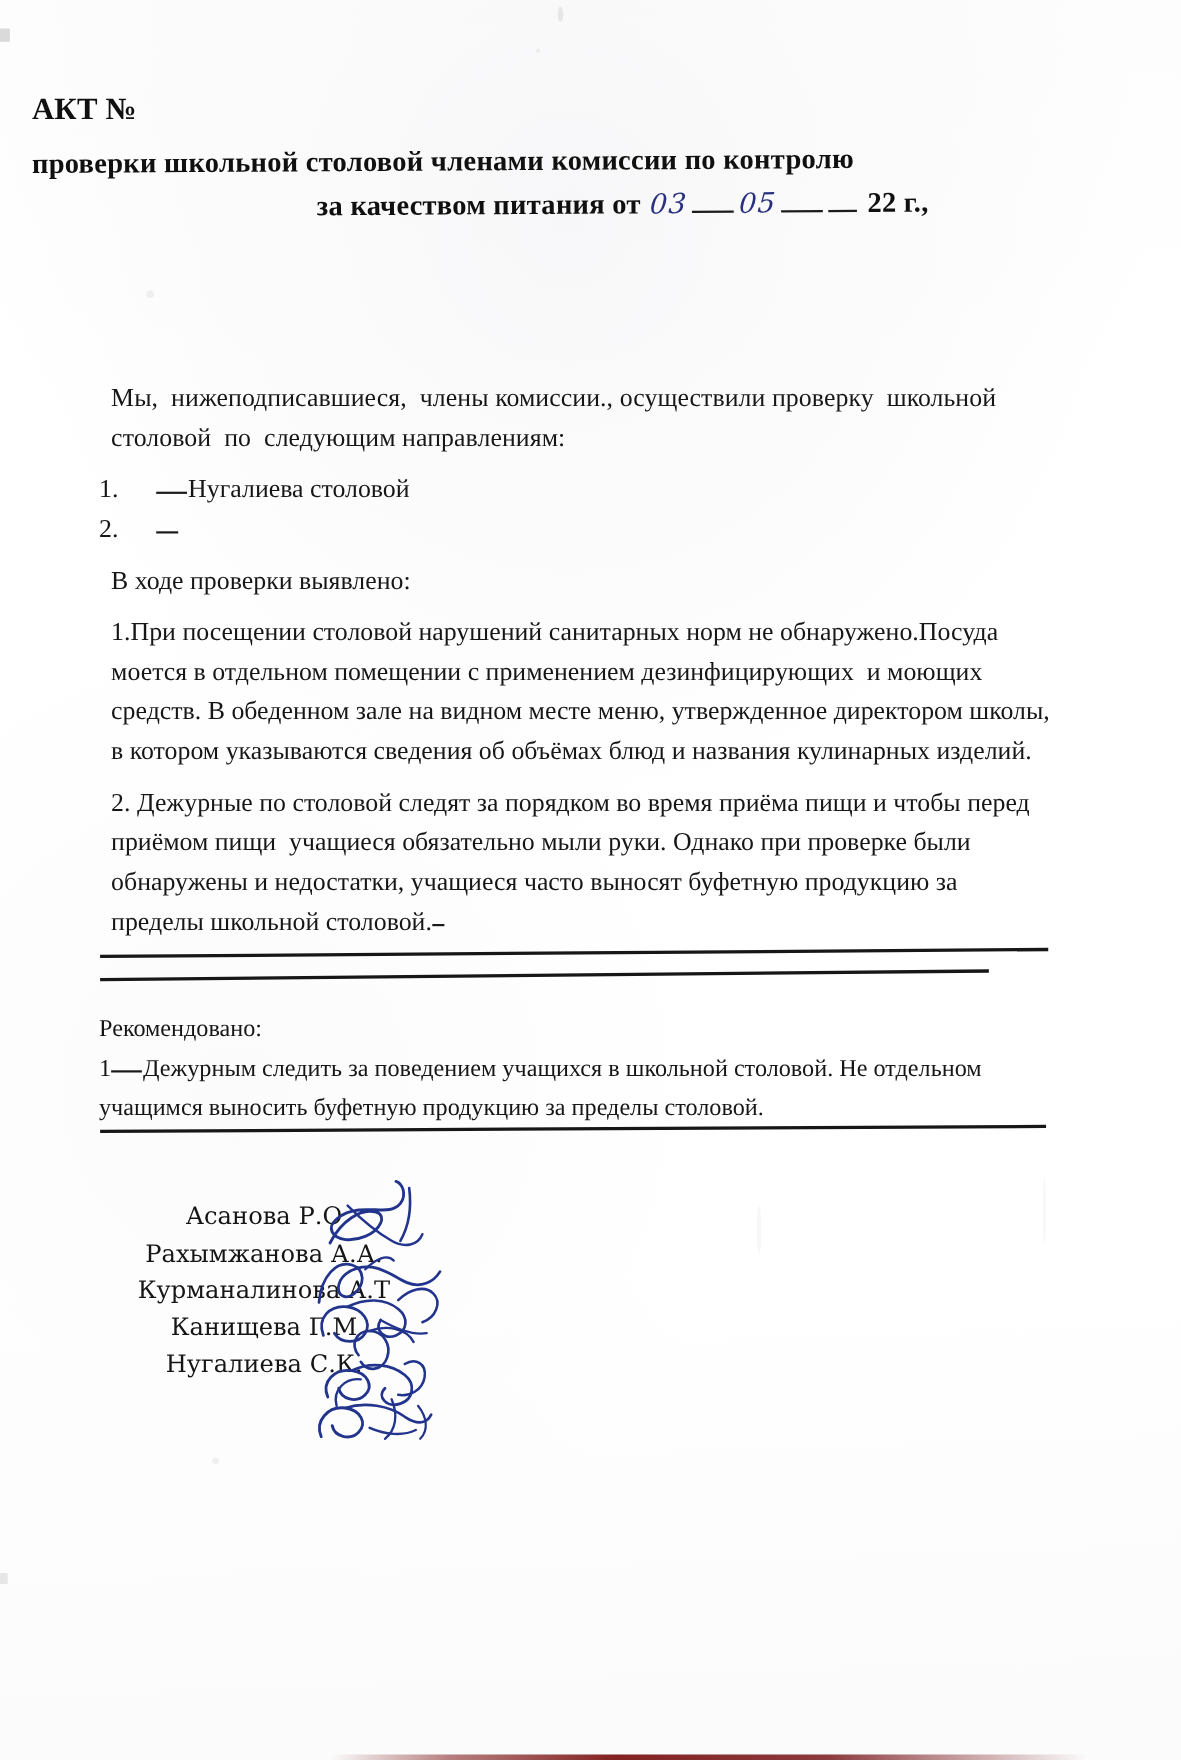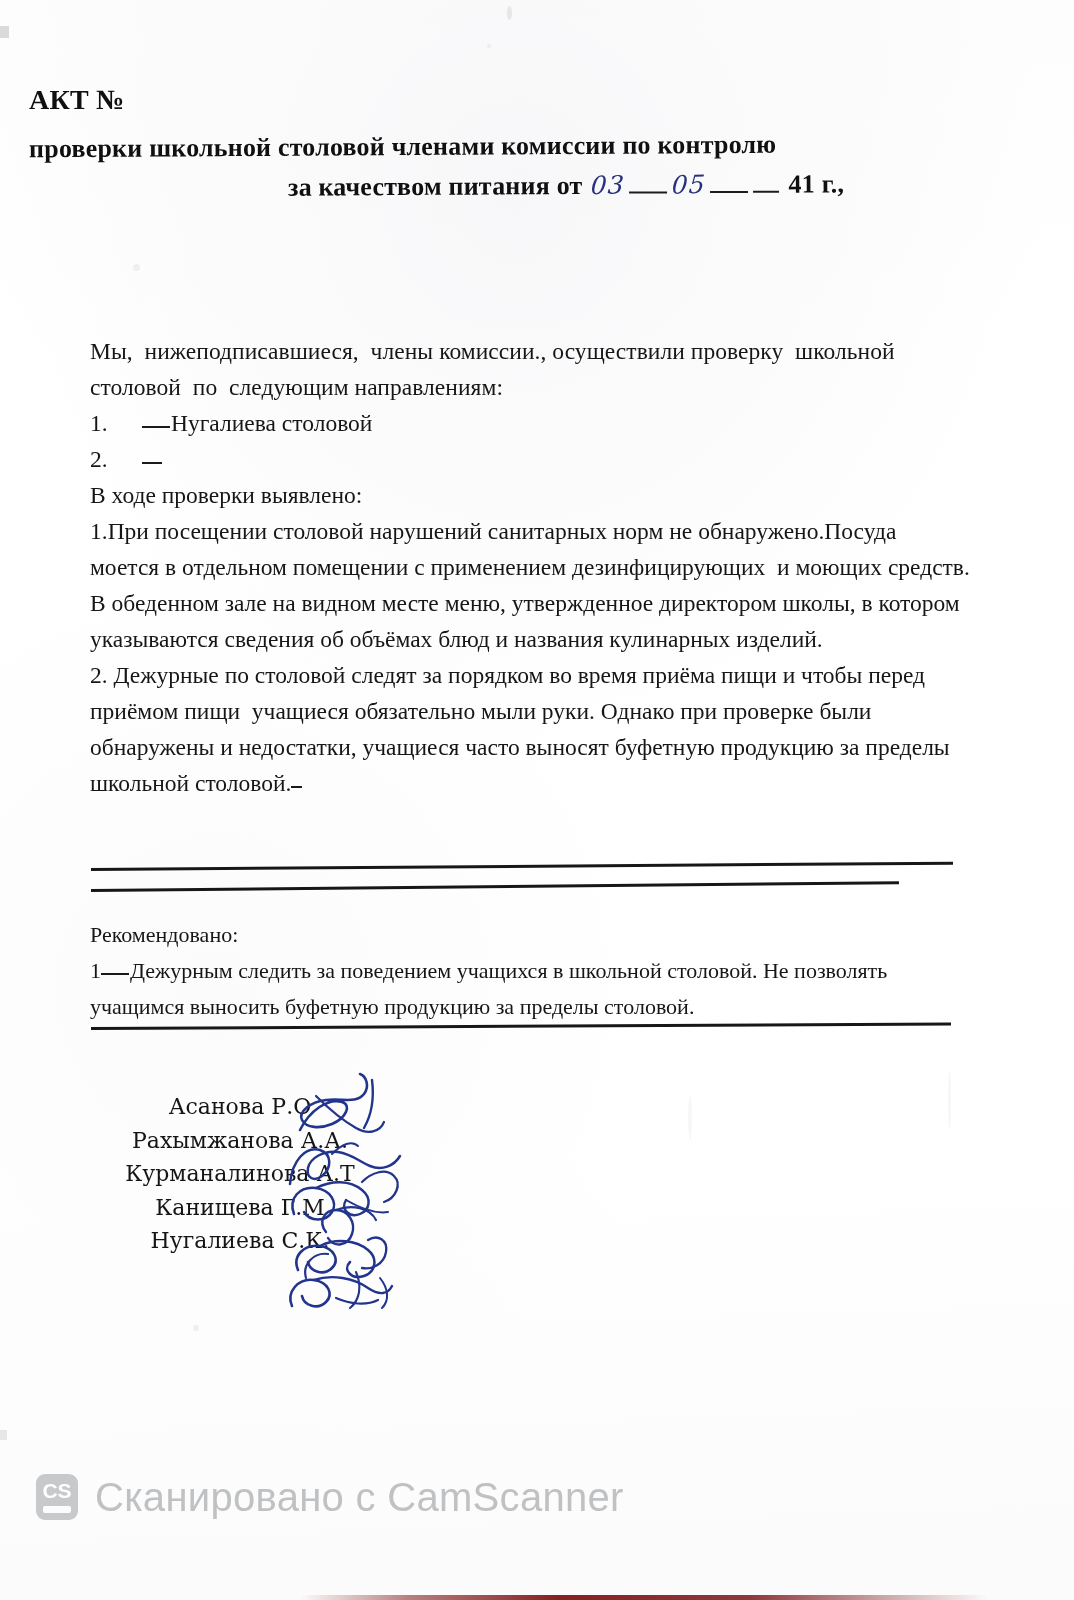--- a/index.html
+++ b/index.html
@@ -97,21 +97,21 @@
   #body-text {
     position: absolute;
     left: 90px;
     top: 333px;
     width: 880px;
     font-size: 23.5px;
     line-height: 36px;
     color: #161616;
   }
   #body-text p {
-    margin: 0;
+    margin: 11px;
     text-align: left;
     white-space: pre-wrap;
   }
   .gap-lead { letter-spacing: .05px; }
 
   .numbered {
     display: flex;
     align-items: baseline;
   }
   .num { width: 52px; flex: 0 0 52px; }
@@ -255,21 +255,21 @@
 
     <div id="subtitle-2" class="title-line">
       <span>за качеством питания от</span>
       <span>&nbsp;</span>
       <span class="hand-date">03</span>
       <span class="date-rule"></span>
       <span class="hand-date">05</span>
       <span class="date-rule"></span>
       <span class="date-rule short"></span>
       <span>&nbsp;</span>
-      <span>41 г.,</span>
+      <span>22 г.,</span>
     </div>
   </div>
 
   <div id="body-text">
 
     <p class="gap-lead">Мы,  нижеподписавшиеся,  члены комиссии., осуществили проверку  школьной
 столовой  по  следующим направлениям:</p>
 
     <div class="numbered">
       <span class="num">1.</span>
@@ -286,21 +286,21 @@
     <p>1.При посещении столовой нарушений санитарных норм не обнаружено.Посуда моется в отдельном помещении с применением дезинфицирующих  и моющих средств. В обеденном зале на видном месте меню, утвержденное директором школы, в котором указываются сведения об объёмах блюд и названия кулинарных изделий.</p>
 
     <p><span>2. Дежурные по столовой следят за порядком во время приёма пищи и чтобы перед приёмом пищи  учащиеся обязательно мыли руки. Однако при проверке были обнаружены и недостатки, учащиеся часто выносят буфетную продукцию за пределы школьной столовой.</span><span class="blank-rule w10"></span></p>
   </div>
 
   <div class="hrule" id="rule-1"></div>
   <div class="hrule" id="rule-2"></div>
 
   <div id="recommend-block">
     <p>Рекомендовано:</p>
-    <p><span>1</span><span class="blank-rule w28"></span><span>Дежурным следить за поведением учащихся в школьной столовой. Не позволять учащимся выносить буфетную продукцию за пределы столовой.</span></p>
+    <p><span>1</span><span class="blank-rule w28"></span><span>Дежурным следить за поведением учащихся в школьной столовой. Не отдельном учащимся выносить буфетную продукцию за пределы столовой.</span></p>
   </div>
 
   <div class="hrule" id="rule-3"></div>
 
   <div id="signature-block">
     <div class="sig-name">Асанова Р.О</div>
     <div class="sig-name">Рахымжанова А.А.</div>
     <div class="sig-name">Курманалинова А.Т</div>
     <div class="sig-name">Канищева Г.М</div>
     <div class="sig-name">Нугалиева С.К.</div>
@@ -332,19 +332,15 @@
       <path d="M30 216 C26 202, 38 190, 52 192" stroke-width="2.2"></path>
 
       <path d="M16 244 C10 230, 22 216, 38 218 C52 220, 58 232, 50 240 C42 248, 28 244, 26 234" stroke-width="2.6"></path>
       <path d="M38 218 C56 212, 78 216, 92 226 C104 234, 112 232, 116 224" stroke-width="2.4"></path>
       <path d="M60 236 C74 242, 90 244, 102 238" stroke-width="2.2"></path>
       <path d="M80 210 C86 224, 84 238, 74 246" stroke-width="2.1"></path>
       <path d="M104 216 C112 226, 114 238, 106 246" stroke-width="2"></path>
     </g>
   </svg>
 
-  <div id="watermark">
-    <div id="cs-badge">CS</div>
-    <div id="watermark-text">Сканировано с CamScanner</div>
-  </div>
 
   <div id="bottom-band"></div>
 </div>
 
 </body></html>

